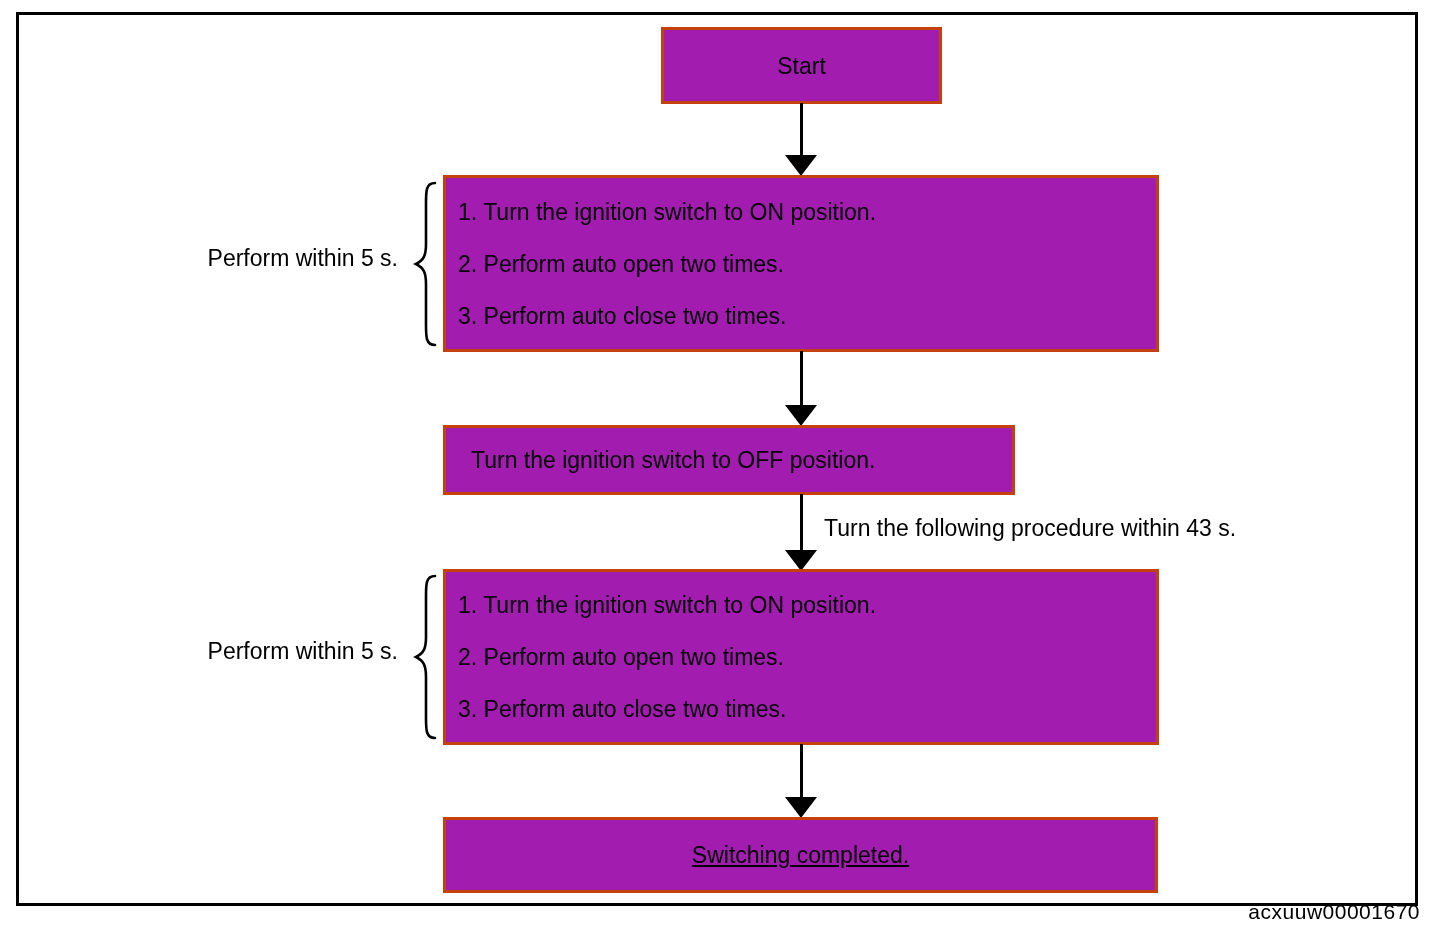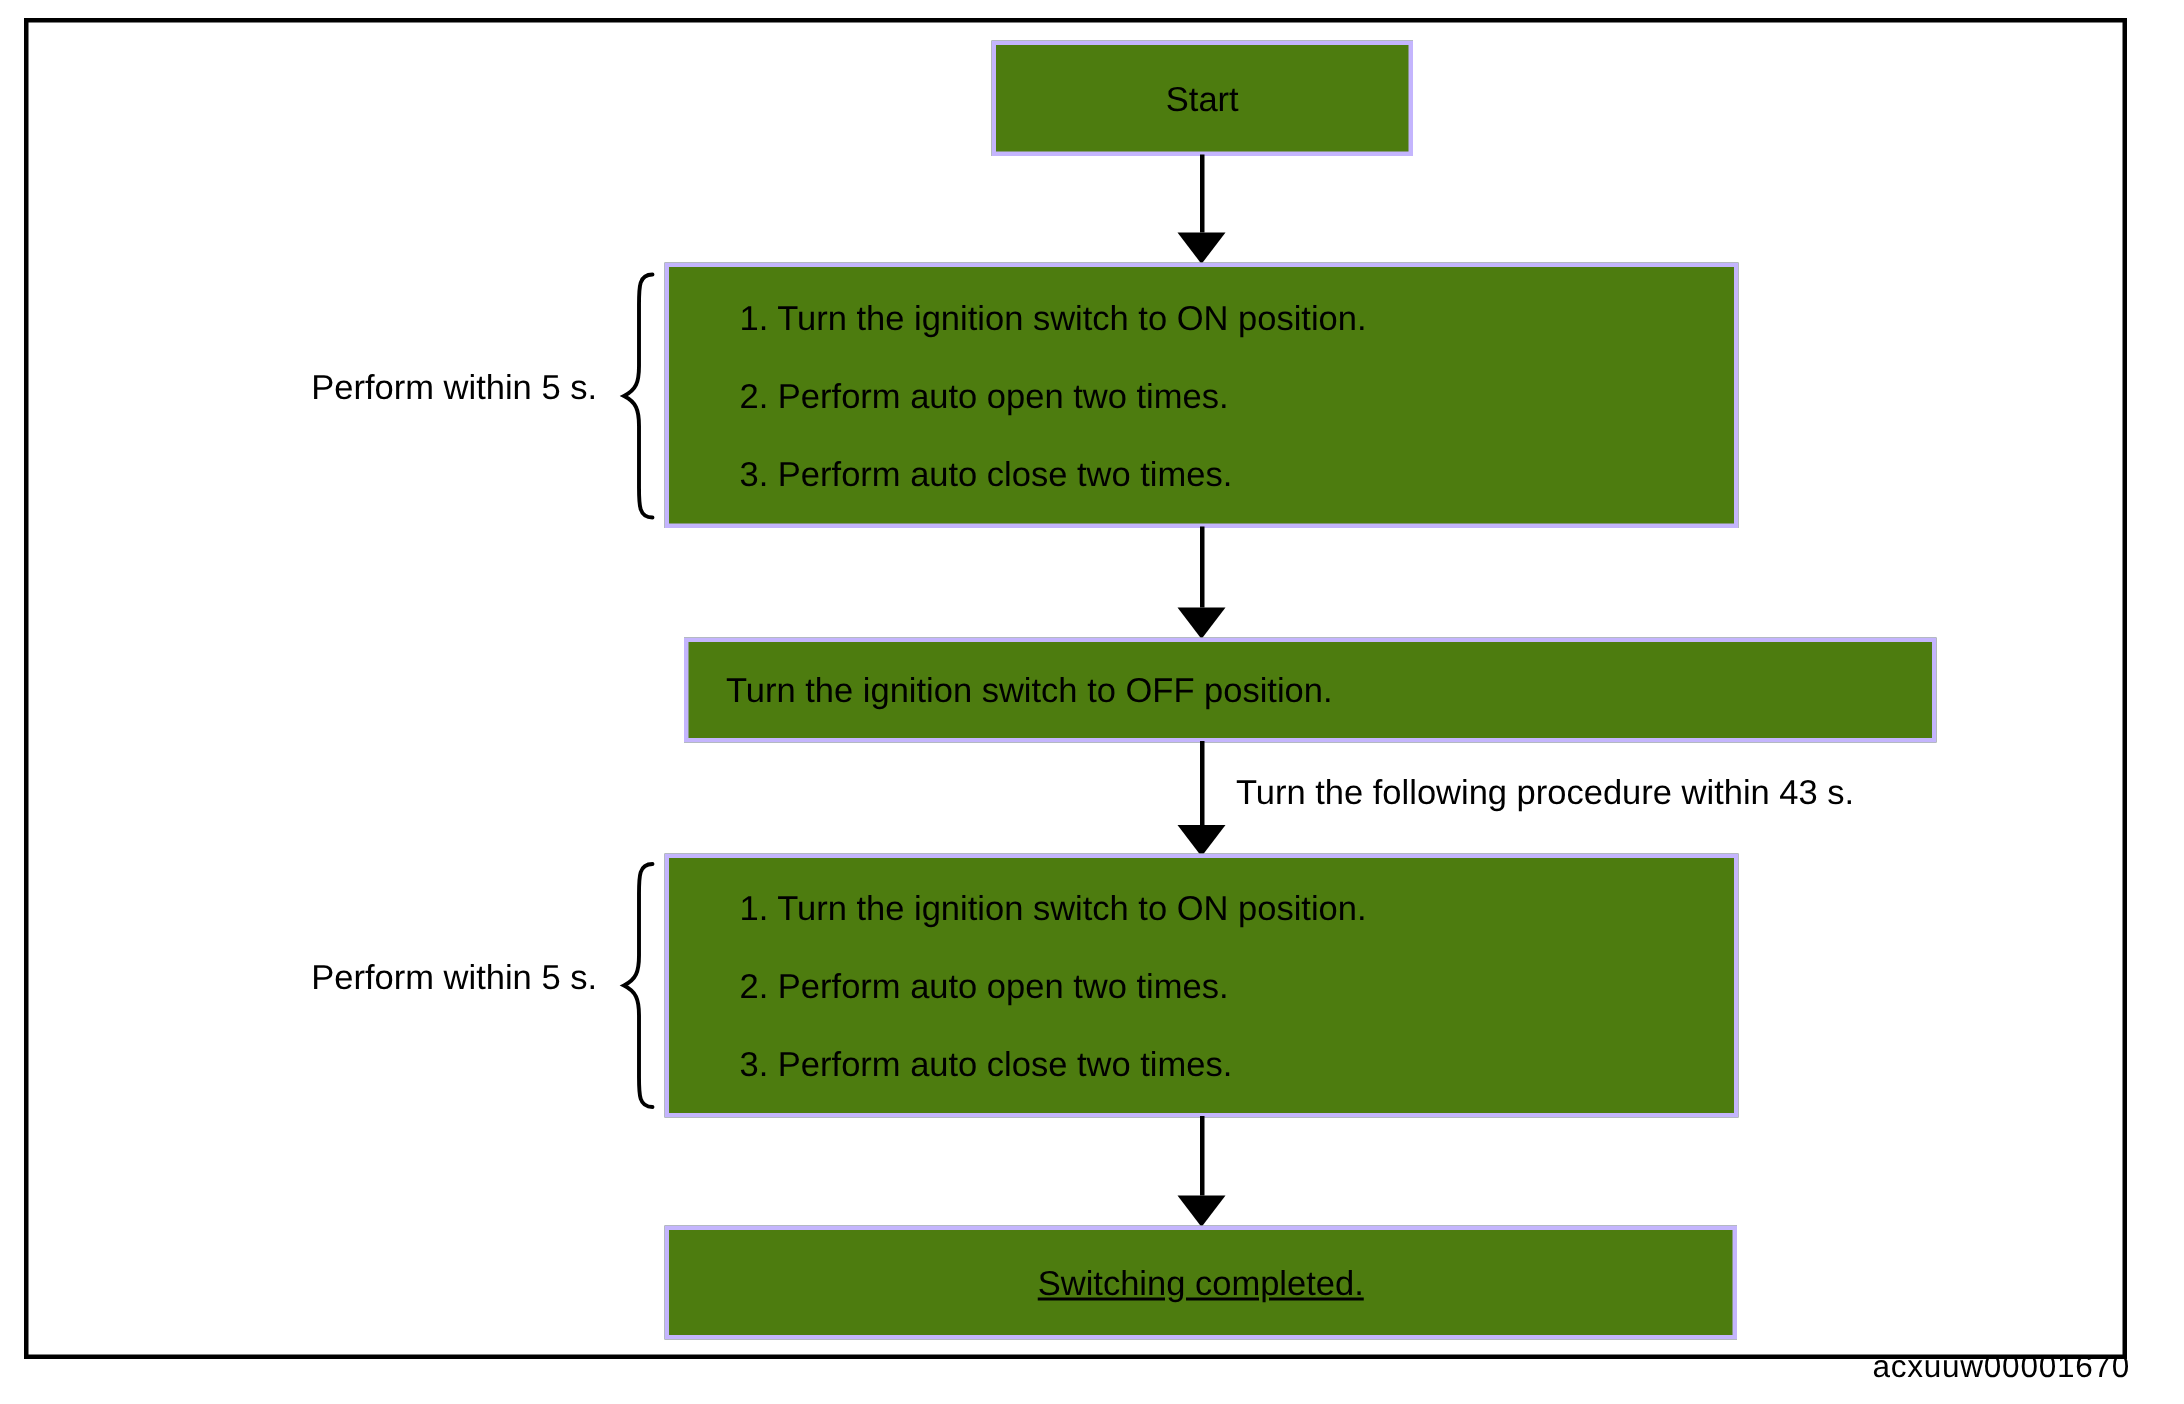--- a/index.html
+++ b/index.html
@@ -20,55 +20,54 @@
     position: absolute;
     left: 16px;
     top: 12px;
     width: 1402px;
     height: 894px;
     border: 3px solid #000;
     box-sizing: border-box;
   }
   .box {
     position: absolute;
-    border: 3px solid #c4b5fd;
+    border: 3px solid #c2410c;
     box-sizing: border-box;
-    background: #4d7c0f;
+    background: #a21caf;
     font-size: 23px;
     line-height: 26px;
   }
   .start-box {
     left: 661px;
     top: 27px;
     width: 281px;
     height: 77px;
     display: flex;
     align-items: center;
     justify-content: center;
   }
   .steps-box {
     left: 443px;
     width: 716px;
     display: flex;
     flex-direction: column;
     justify-content: center;
     gap: 26px;
-    padding-left: 47px;
+    padding-left: 12px;
   }
   .steps-box-1 { top: 175px; height: 177px; }
   .steps-box-2 { top: 569px; height: 176px; }
   .off-box {
     left: 443px;
     top: 425px;
-    width: 835px;
+    width: 572px;
     height: 70px;
     display: flex;
     align-items: center;
     padding-left: 25px;
-    margin-left: 13px;
   }
   .end-box {
     left: 443px;
     top: 817px;
     width: 715px;
     height: 76px;
     display: flex;
     align-items: center;
     justify-content: center;
     text-decoration: underline;

